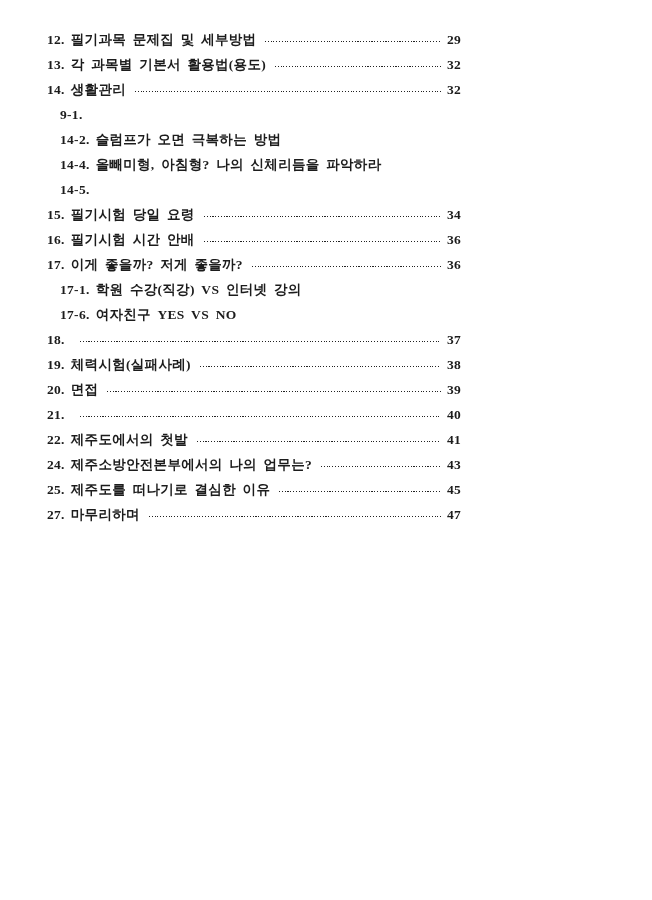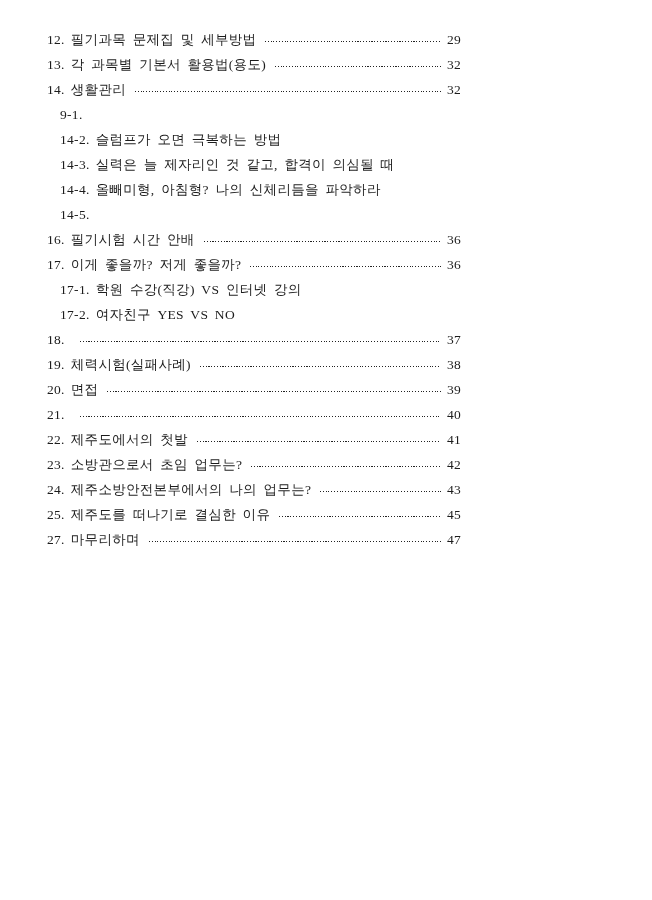--- a/index.html
+++ b/index.html
@@ -14,20 +14,21 @@
     background: #ffffff;
     overflow: hidden;
     font-family: "Liberation Serif", "DejaVu Serif", serif;
     color: #1c1c1c;
   }
   .toc {
     position: absolute;
     left: 47px;
     top: 27px;
     width: 418px;
+    font-weight: bold;
   }
   .row {
     display: flex;
     align-items: center;
     height: 25px;
     font-size: 13.5px;
     letter-spacing: 0.3px;
     word-spacing: 3px;
     white-space: nowrap;
   }
@@ -85,52 +86,53 @@
       <div class="row sub nopage">
     <span class="num">9-1.</span>
 
   </div>
       <div class="row sub nopage">
     <span class="num">14-2.</span>
     <span class="title">슬럼프가 오면 극복하는 방법</span>
 
   </div>
       <div class="row sub nopage">
-    <span class="num">14-3.</span>
-    <span class="title">실력은 늘 제자리인 것 같고, 합격이 의심될 때</span>
-
-  </div>
-      <div class="row sub nopage">
     <span class="num">14-4.</span>
     <span class="title">올빼미형, 아침형? 나의 신체리듬을 파악하라</span>
 
   </div>
       <div class="row sub nopage">
     <span class="num">14-5.</span>
 
+  </div>
+      <div class="row">
+    <span class="num">15.</span>
+    <span class="title">필기시험 당일 요령</span>
+    <span class="leader"></span>
+    <span class="pageno">34</span>
   </div>
       <div class="row">
     <span class="num">16.</span>
     <span class="title">필기시험 시간 안배</span>
     <span class="leader"></span>
     <span class="pageno">36</span>
   </div>
       <div class="row">
     <span class="num">17.</span>
     <span class="title">이게 좋을까? 저게 좋을까?</span>
     <span class="leader"></span>
     <span class="pageno">36</span>
   </div>
       <div class="row sub nopage">
     <span class="num">17-1.</span>
     <span class="title">학원 수강(직강) VS 인터넷 강의</span>
 
   </div>
       <div class="row sub nopage">
-    <span class="num">17-2.</span>
+    <span class="num">17-6.</span>
     <span class="title">여자친구 YES VS NO</span>
 
   </div>
       <div class="row">
     <span class="num">18.</span>
     <span class="leader"></span>
     <span class="pageno">37</span>
   </div>
       <div class="row">
     <span class="num">19.</span>
@@ -149,26 +151,20 @@
     <span class="leader"></span>
     <span class="pageno">40</span>
   </div>
       <div class="row">
     <span class="num">22.</span>
     <span class="title">제주도에서의 첫발</span>
     <span class="leader"></span>
     <span class="pageno">41</span>
   </div>
       <div class="row">
-    <span class="num">23.</span>
-    <span class="title">소방관으로서 초임 업무는?</span>
-    <span class="leader"></span>
-    <span class="pageno">42</span>
-  </div>
-      <div class="row">
     <span class="num">24.</span>
     <span class="title">제주소방안전본부에서의 나의 업무는?</span>
     <span class="leader"></span>
     <span class="pageno">43</span>
   </div>
       <div class="row">
     <span class="num">25.</span>
     <span class="title">제주도를 떠나기로 결심한 이유</span>
     <span class="leader"></span>
     <span class="pageno">45</span>

